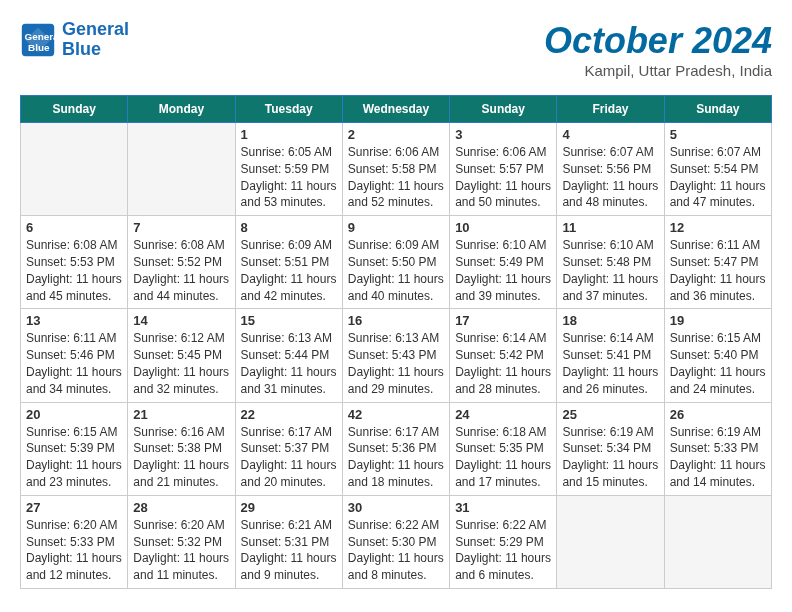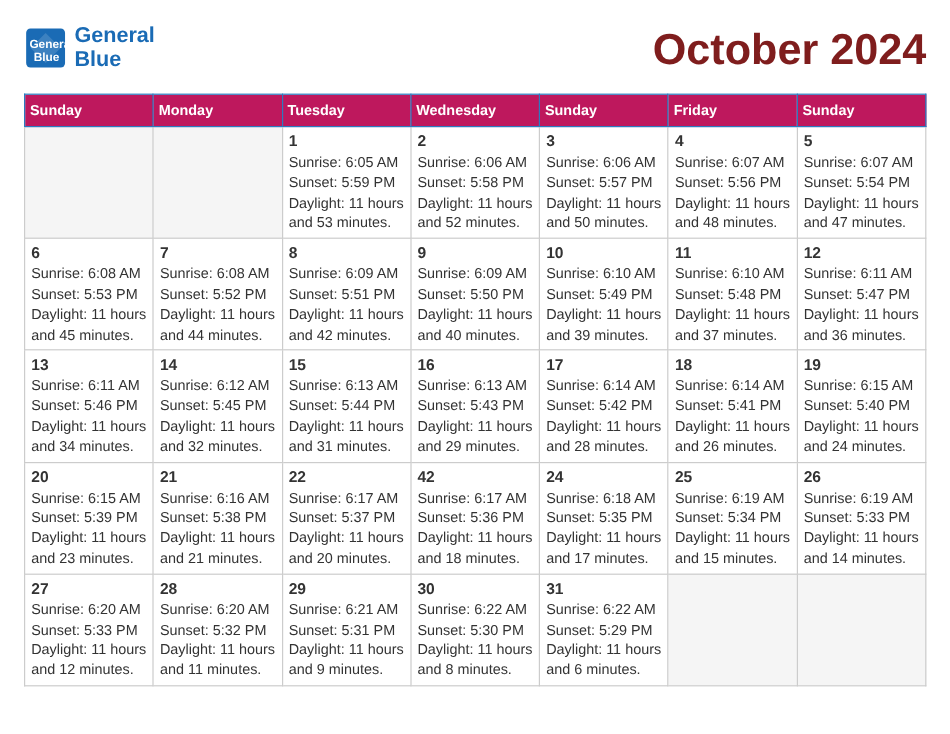--- a/index.html
+++ b/index.html
@@ -33,38 +33,39 @@
     .logo-icon {
       width: 36px;
       height: 36px;
     }
     .title-block {
       text-align: right;
     }
     .month-title {
       font-size: 36px;
       font-weight: bold;
-      color: #7f1d1d;
+      color: #0369a1;
+      font-style: italic;
     }
     .subtitle {
       font-size: 15px;
       color: #555;
     }
     table {
       width: 100%;
       border-collapse: collapse;
       table-layout: fixed;
     }
     th {
-      background-color: #be185d;
+      background-color: #0f766e;
       color: #fff;
       font-size: 12px;
       font-weight: bold;
       padding: 6px 4px;
-      text-align: left;
+      text-align: center;
       border: 1px solid #2c7abf;
     }
     td {
       border: 1px solid #ccc;
       vertical-align: top;
       padding: 4px 5px;
       height: 80px;
       font-size: 10px;
       color: #333;
       background: #fff;
@@ -97,20 +98,21 @@
     </svg>
     <div>
       <div class="logo-text">
         <span>General</span><br>
         <span style="color:#1a6bb5;">Blue</span>
       </div>
     </div>
   </div>
   <div class="title-block">
     <div class="month-title">October 2024</div>
+    <div class="subtitle">Kampil, Uttar Pradesh, India</div>
   </div>
 </div>
 
 <table>
   <thead>
     <tr>
     <th>Sunday</th>
         <th>Monday</th>
         <th>Tuesday</th>
         <th>Wednesday</th>

